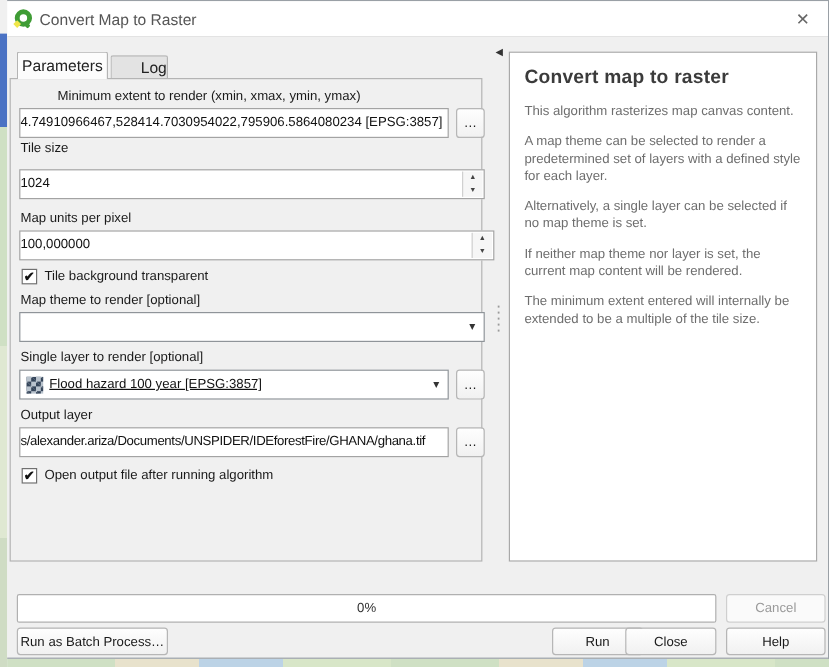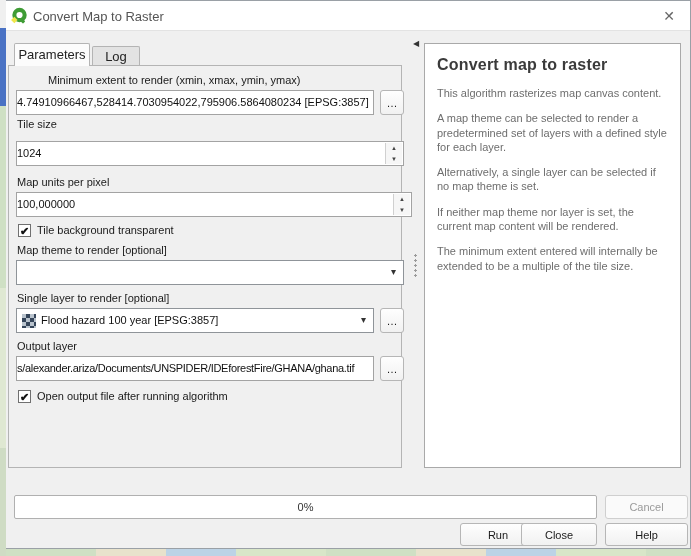--- a/index.html
+++ b/index.html
@@ -23,21 +23,21 @@
     background:#ffffff; border-bottom:1px solid #e3e3e3; }
   .title-text { position:absolute; left:27px; top:8px; font-size:13px; color:#555; }
   .close-x { position:absolute; right:12px; top:6px; width:18px; height:18px;
     color:#666; font-size:14px; text-align:center; line-height:18px; cursor:pointer; }
   .qgis-logo { position:absolute; left:5px; top:6px; width:17px; height:17px; }
 
   
   .tab { position:absolute; font-size:13px; color:#222; text-align:center;
     border:1px solid #b4b4b4; border-bottom:none; border-radius:2px 2px 0 0; }
   .tab.active { left:8px; top:42px; width:76px; height:23px; background:#fcfcfc; line-height:22px; z-index:3; }
-  .tab.inactive { left:86px; top:45px; width:48px; height:20px; background:#e3e3e3; line-height:19px; z-index:1; }
+  .tab.inactive { left:86px; top:45px; width:48px; height:20px; background:#e3e3e3; line-height:19px; z-index:1;text-align:right; }
 
   .panel { position:absolute; left:2px; top:64px; width:394px; height:403px;
     background:#f0f0f0; border:1px solid #b4b4b4; z-index:2; }
 
   .flabel { position:absolute; font-size:11px; color:#1a1a1a; }
 
   .tinput { position:absolute; background:#fff; border:1px solid #a3a3a3;
     font-size:11px; color:#111; padding:0 0; line-height:23px; white-space:nowrap; overflow:hidden; }
   .spin { position:absolute; right:1px; top:1px; bottom:1px; width:17px;
     background:#f6f6f6; border-left:1px solid #d0d0d0; }
@@ -53,21 +53,21 @@
 
   .combo { position:absolute; background:#fff; border:1px solid #8f9499; height:25px; }
   .combo .arrow { position:absolute; right:7px; top:5px; font-size:10px; color:#333; }
   .combo .ctext { position:absolute; left:6px; top:0; right:20px; line-height:23px;
     font-size:11px; color:#111; white-space:nowrap; overflow:hidden; }
   .raster-ico { position:absolute; left:5px; top:5px; width:14px; height:14px;
     background-image:
       linear-gradient(45deg,#35455a 25%,transparent 25%,transparent 75%,#35455a 75%),
       linear-gradient(45deg,#35455a 25%,#b9c3cd 25%,#b9c3cd 75%,#35455a 75%);
     background-size:8px 8px; background-position:0 0,4px 4px; }
-  .combo.with-ico .ctext { left:24px; }
+  .combo.with-ico .ctext { left:24px;text-decoration:underline; }
 
   .cb-row { position:absolute; height:14px; }
   .cb-box { position:absolute; left:0; top:0; width:13px; height:13px; background:#fff;
     border:1px solid #707070; font-size:11px; line-height:12px; text-align:center; color:#111;
     font-weight:bold; cursor:pointer; }
   .cb-label { position:absolute; left:19px; top:0; font-size:11px; color:#1a1a1a; line-height:13px; white-space:nowrap; }
 
   
   .splitter { position:absolute; left:402px; top:42px; width:14px; height:425px; cursor:col-resize; }
   .splitter .dots { position:absolute; left:6px; top:210px; width:3px; height:24px;
@@ -180,18 +180,19 @@
       <p>A map theme can be selected to render a predetermined set of layers with a defined style for each layer.</p>
       <p>Alternatively, a single layer can be selected if no map theme is set.</p>
       <p>If neither map theme nor layer is set, the current map content will be rendered.</p>
       <p>The minimum extent entered will internally be extended to be a multiple of the tile size.</p>
     </div>
 
     <div class="progress">
       <span class="ptext">0%</span>
     </div>
     <button class="btn btn-cancel disabled">Cancel</button>
+    <button class="btn btn-batch">Run as Batch Process…</button>
     <button class="btn btn-run">Run</button>
     <button class="btn btn-close">Close</button>
     <button class="btn btn-help">Help</button>
 
   </div>
 </div>
 
 </body></html>

